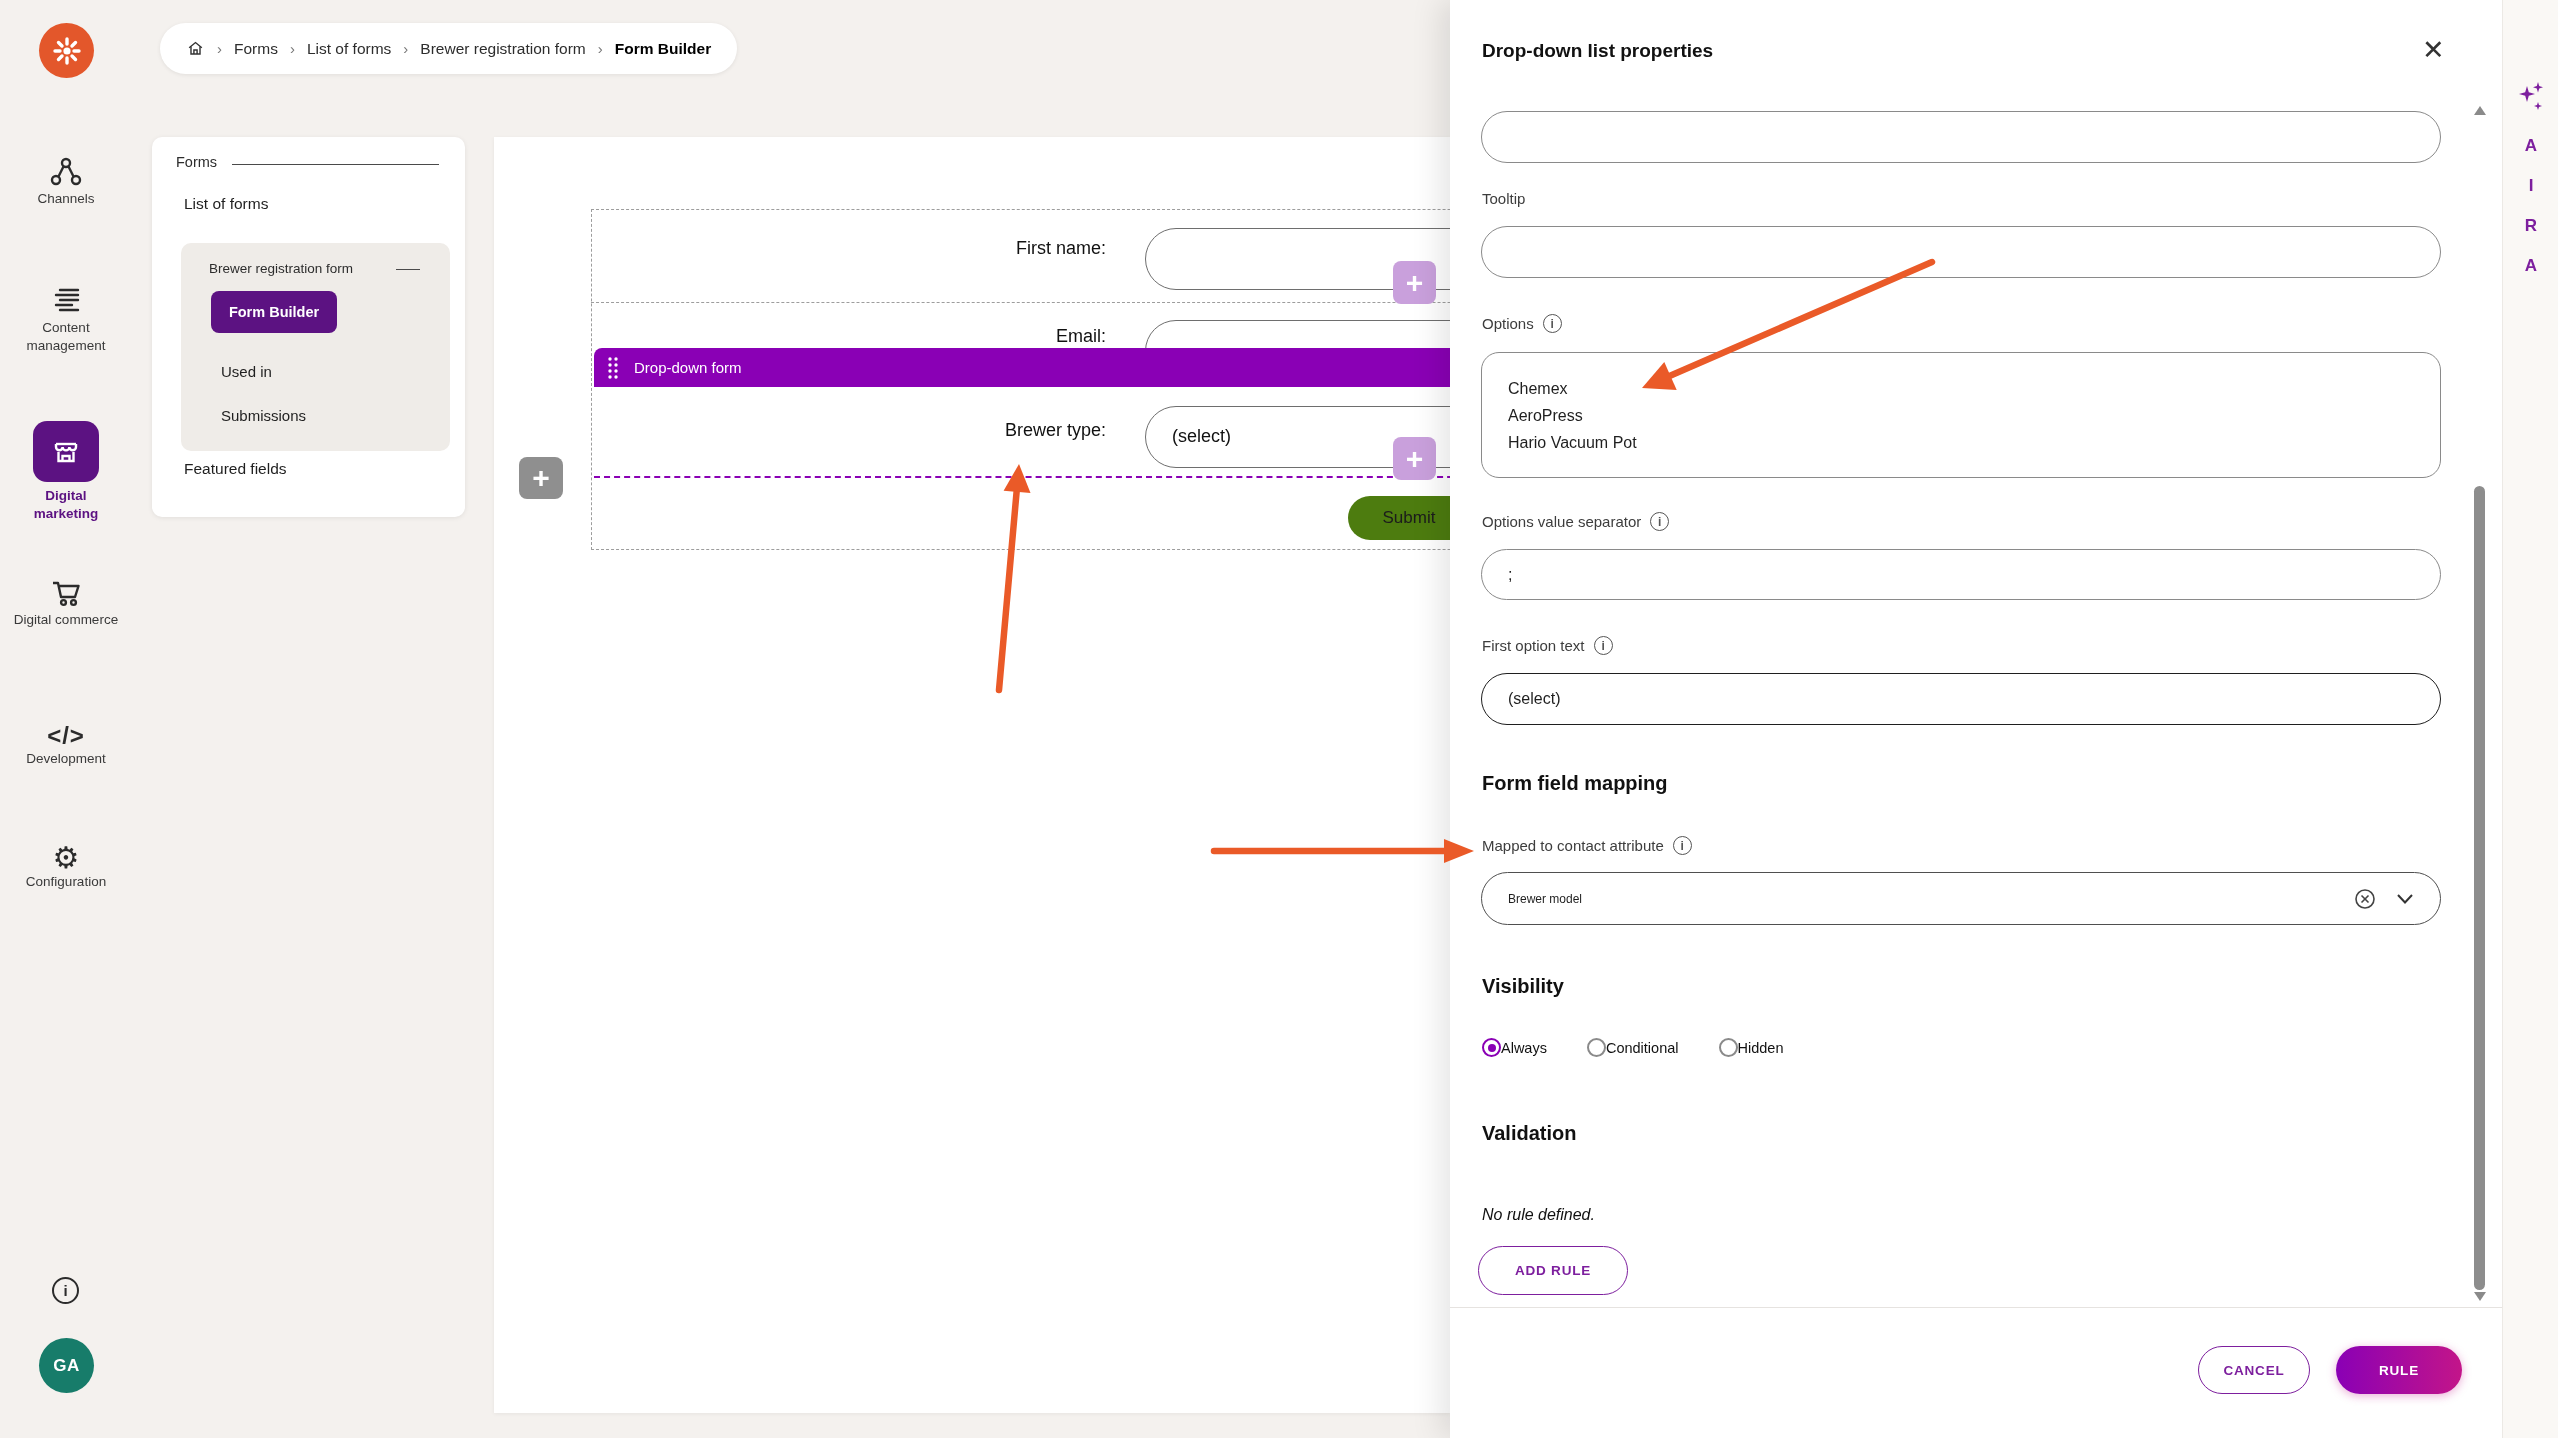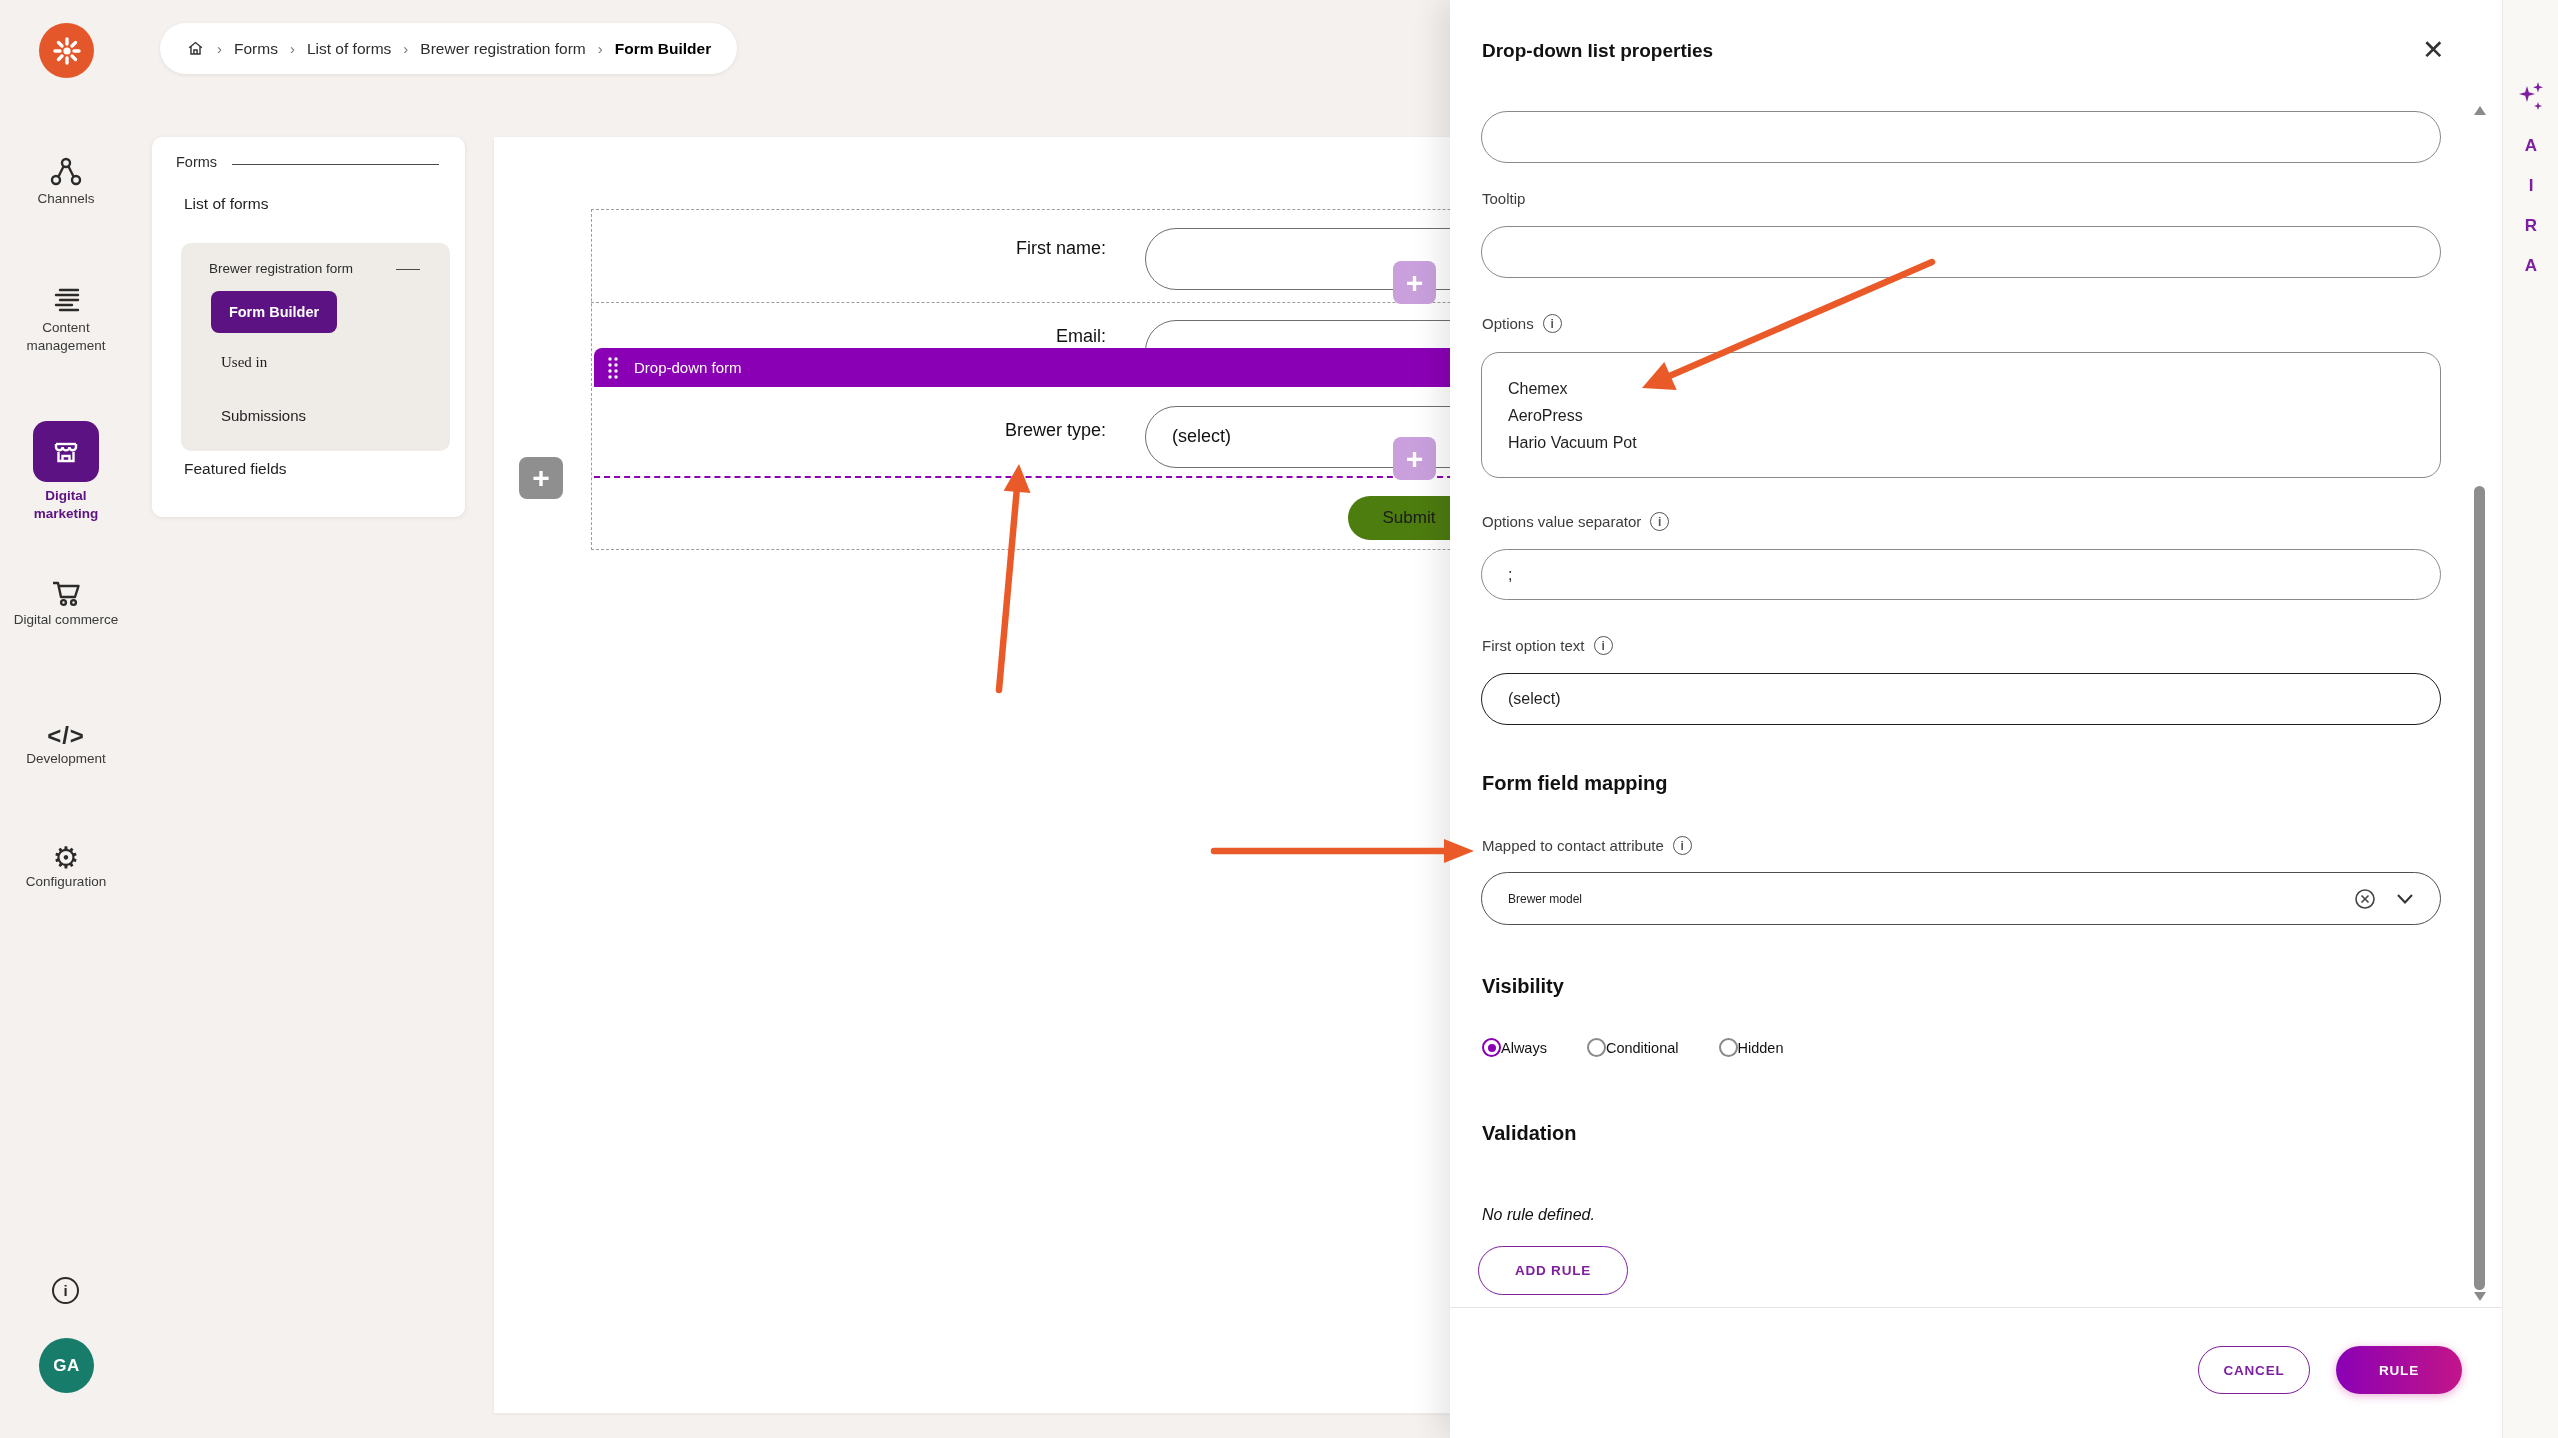--- a/index.html
+++ b/index.html
@@ -237,21 +237,21 @@
 
 <div class="abs forms-card">
   <div class="forms-title">Forms</div>
   <div class="forms-title-line"></div>
   <div class="nav-list-of-forms">List of forms</div>
 
   <div class="forms-subcard">
     <div class="sub-title">Brewer registration form</div>
     <div class="sub-title-line"></div>
     <div class="fb-pill">Form Builder</div>
-    <div class="sub-item" style="top:111px;font-family:Liberation Serif, serif;">Used in</div>
+    <div class="sub-item" style="top:120px;">Used in</div>
     <div class="sub-item" style="top:164px;">Submissions</div>
   </div>
 
   <div class="nav-featured">Featured fields</div>
 </div>
 
 <div class="abs canvas">
   <div class="dash-rect"></div>
   <div class="dash-sep" style="top:165px;"></div>
 

